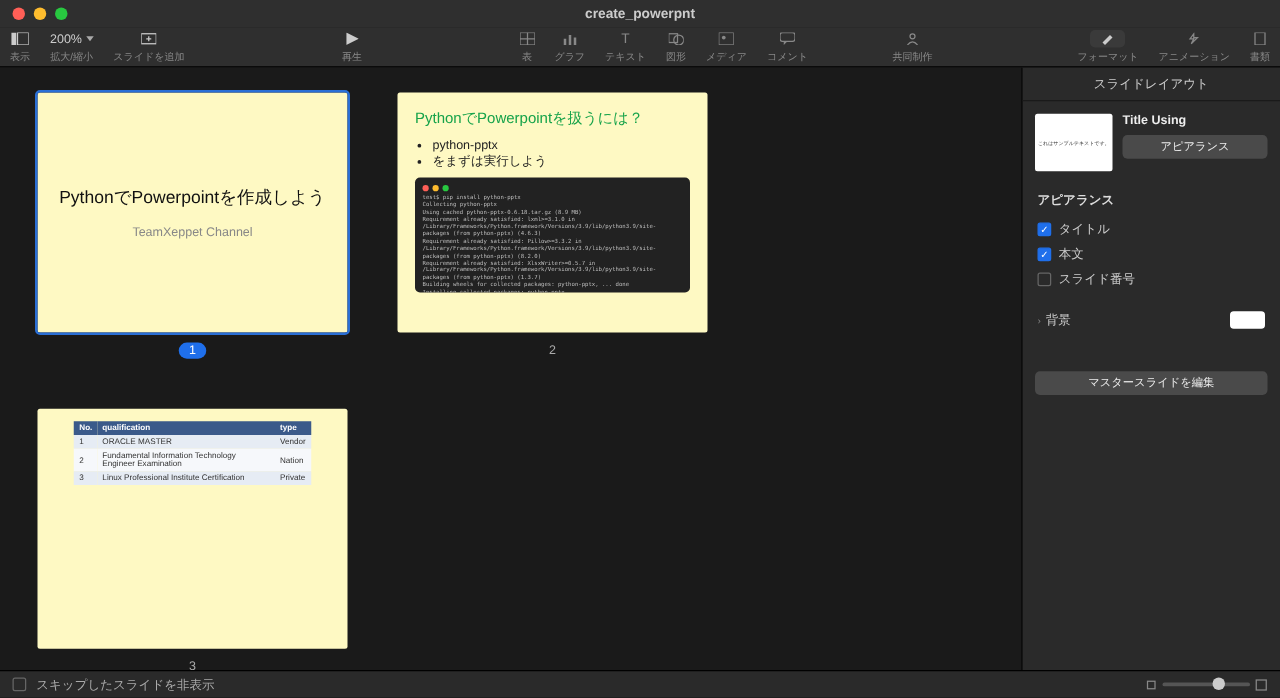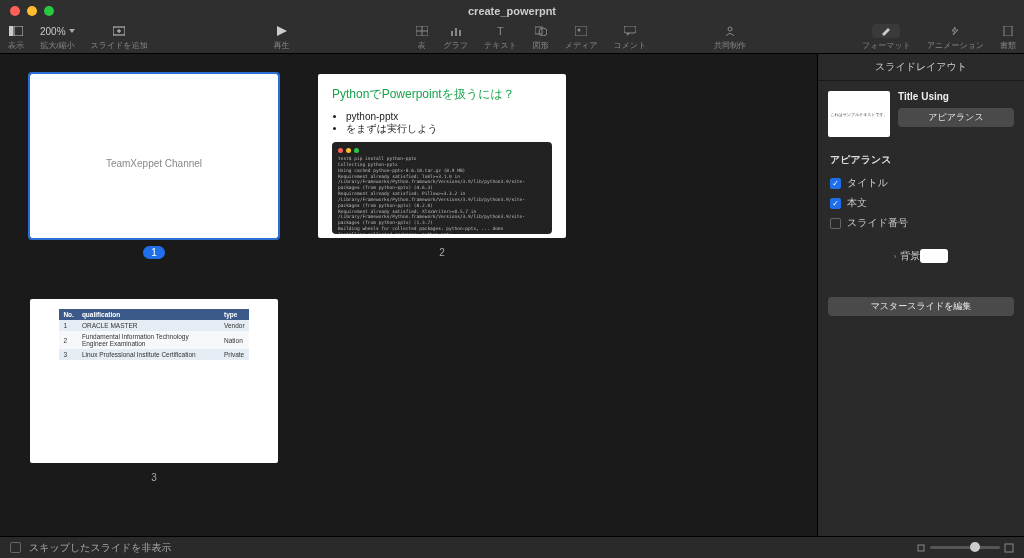--- a/index.html
+++ b/index.html
@@ -47,21 +47,21 @@
     .fmt-btn { background:#3a3a3a; border-radius:4px; padding:2px 8px; }
 
     .main-row { flex: 1; display: flex; overflow: hidden; }
     .canvas {
       flex: 1; background: #1a1a1a; position: relative; overflow: hidden;
       padding: 20px 30px;
     }
     .slide-grid { display: flex; flex-wrap: wrap; gap: 40px 40px; }
     .slide-wrap { display: flex; flex-direction: column; align-items: center; gap: 8px; }
     .slide {
-      width: 248px; height: 164px; background: #ffffff; color: #000;
+      width: 248px; height: 192px; background: #fef9c3; color: #000;
       border-radius: 2px; position: relative; overflow: hidden;
       font-size: 10px;
     }
     .slide.selected { outline: 2px solid #2a6fd6; }
     .slide-num {
       font-size: 10px; color: #aaa; background: transparent;
       border-radius: 8px; padding: 1px 8px;
     }
     .slide-num.selected { background: #1f6feb; color: #fff; }
 
@@ -96,21 +96,21 @@
     .layout-row { display:flex; gap:8px; padding:10px; align-items:flex-start; }
     .layout-thumb { width:62px; height:46px; background:#fff; border-radius:2px; display:flex; align-items:center; justify-content:center; font-size:4px; color:#333;}
     .layout-info { flex:1; display:flex; flex-direction:column; gap:6px;}
     .layout-name { color:#eee; font-weight:600; font-size:10px;}
     .btn-gray { background:#4a4a4a; color:#eee; border:none; border-radius:4px; padding:3px 6px; font-size:9px; text-align:center;}
     .section { padding: 6px 12px; }
     .section-title { color:#ddd; font-size:10px; font-weight:600; margin-bottom:6px;}
     .chk-row { display:flex; align-items:center; gap:6px; padding:3px 0; color:#ccc; font-size:10px;}
     .chk { width:11px; height:11px; border-radius:2px; border:1px solid #666; display:inline-flex; align-items:center; justify-content:center; font-size:8px; color:#fff;}
     .chk.checked { background:#1f6feb; border-color:#1f6feb;}
-    .row { display:flex; align-items:center; justify-content:center; padding:4px 0;}
+    .row { display:flex; align-items:center; justify-content:space-between; padding:4px 0;}
     .disclosure { color:#888; font-size:8px; margin-right:4px;}
     .color-swatch { width:28px; height:14px; background:#fff; border-radius:3px;}
     .btn-wide { margin:24px 10px; }
 
     .bottombar {
       height: 22px; background:#2a2a2a; border-top:1px solid #000;
       display:flex; align-items:center; padding:0 10px; gap:8px;
       font-size:10px; color:#aaa;
     }
     .bot-chk { width:11px; height:11px; border:1px solid #666; border-radius:2px;}
@@ -256,20 +256,21 @@
     <span class="lbl">書類</span>
   </div>
 </div>
 
 <div class="main-row">
   <div class="canvas">
     <div class="slide-grid">
 
       <div class="slide-wrap">
         <div class="slide s1 selected">
+          <div class="title">PythonでPowerpointを作成しよう</div>
           <div class="sub">TeamXeppet Channel</div>
         </div>
         <div class="slide-num selected">1</div>
       </div>
 
       <div class="slide-wrap">
         <div class="slide s2">
           <div class="title">PythonでPowerpointを扱うには？</div>
           <ul>
             <li>python-pptx</li>

